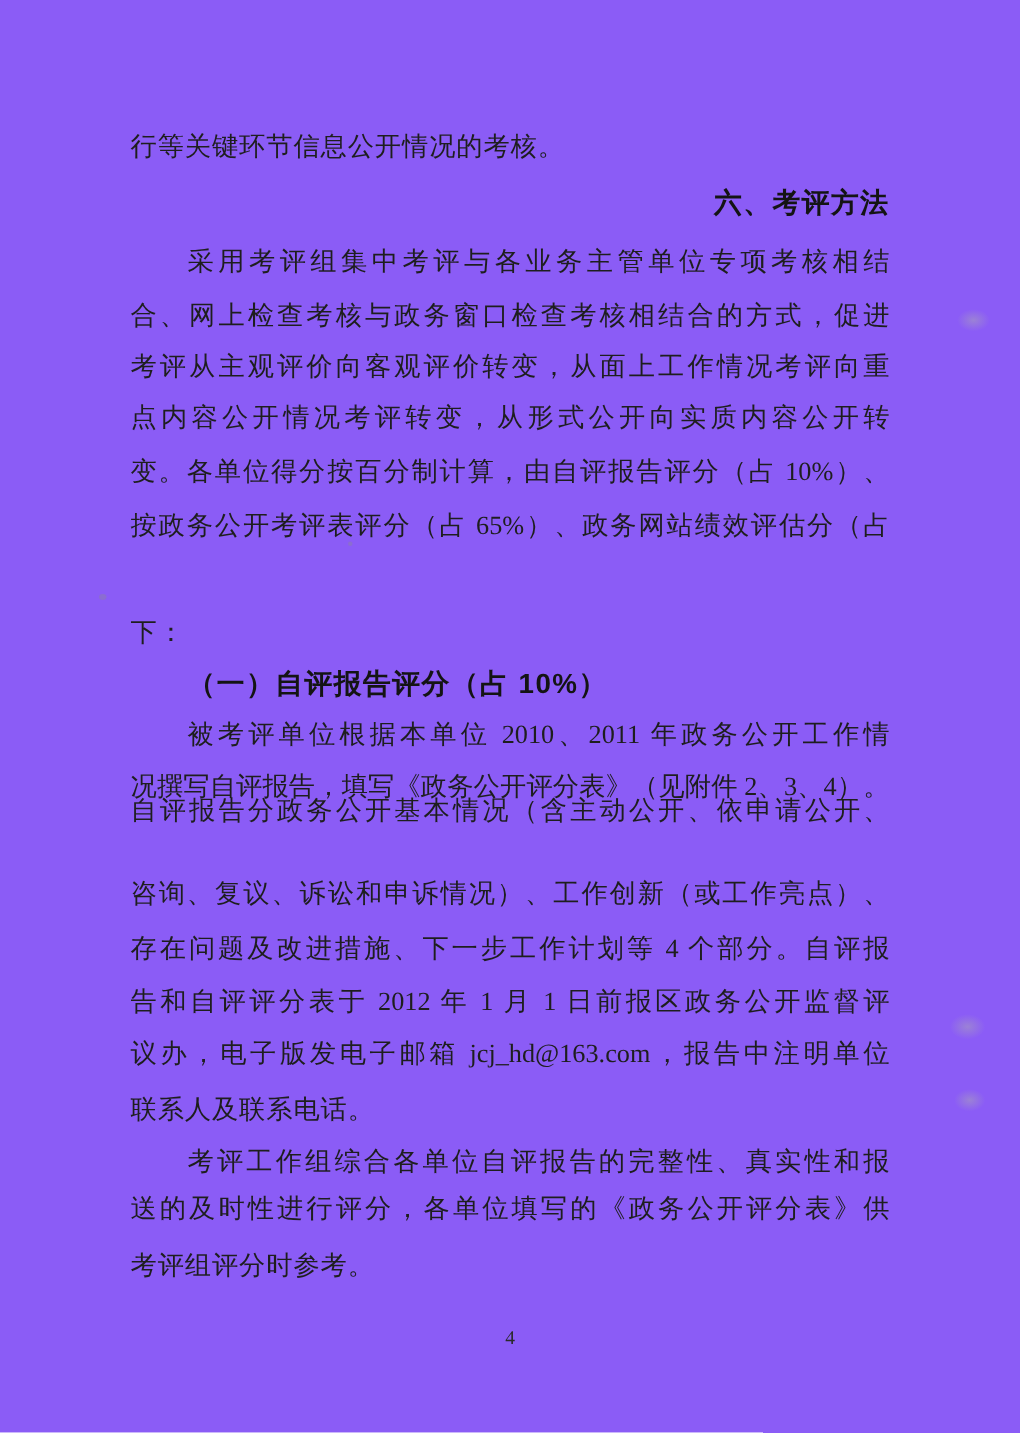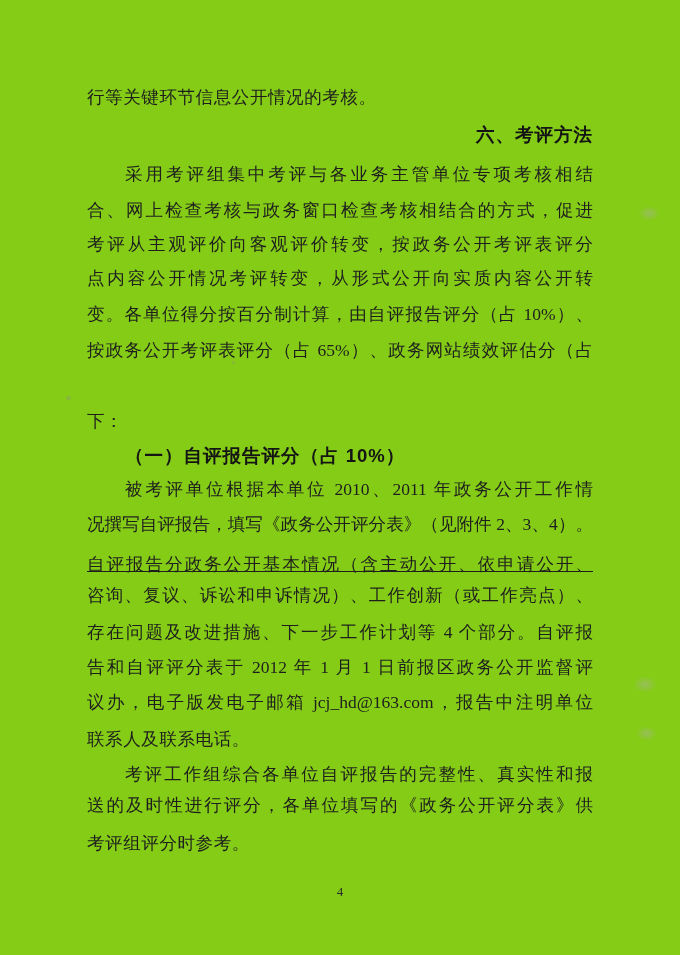--- a/index.html
+++ b/index.html
@@ -4,21 +4,21 @@
 <style>
   html, body {
     margin: 0;
     padding: 0;
     background: #ffffff;
   }
   .page {
     position: relative;
     width: 680px;
     height: 955px;
-    background: #84cc16;
+    background: #8b5cf6;
     overflow: hidden;
     font-family: "Liberation Serif", "DejaVu Serif", serif;
     color: #1e1e1e;
   }
   .text-block {
     position: absolute;
     left: 0;
     top: 0;
     width: 680px;
     height: 955px;
@@ -80,29 +80,29 @@
 </style>
 </head>
 <body>
 
 <div class="page">
   <div class="text-block" id="text-block">
       <div class="line" style="top: 85px;">行等关键环节信息公开情况的考核。</div>
       <div class="line heading indent" style="top: 122px; text-align: right;">六、考评方法</div>
       <div class="line just indent" style="top: 162px;">采用考评组集中考评与各业务主管单位专项考核相结</div>
       <div class="line just" style="top: 198px;">合、网上检查考核与政务窗口检查考核相结合的方式，促进</div>
-      <div class="line just" style="top: 232px;">考评从主观评价向客观评价转变，按政务公开考评表评分</div>
+      <div class="line just" style="top: 232px;">考评从主观评价向客观评价转变，从面上工作情况考评向重</div>
       <div class="line just" style="top: 266px;">点内容公开情况考评转变，从形式公开向实质内容公开转</div>
       <div class="line just" style="top: 302px;">变。各单位得分按百分制计算，由自评报告评分（占 10%）、</div>
       <div class="line just" style="top: 338px;">按政务公开考评表评分（占 65%）、政务网站绩效评估分（占</div>
       <div class="line" style="top: 409px;">下：</div>
       <div class="line heading indent" style="top: 443px;">（一）自评报告评分（占 10%）</div>
       <div class="line just indent" style="top: 477px;">被考评单位根据本单位 2010、2011 年政务公开工作情</div>
       <div class="line just" style="top: 512px;">况撰写自评报告，填写《政务公开评分表》（见附件 2、3、4）。</div>
-      <div class="line just" style="top: 552px; text-decoration: underline;">自评报告分政务公开基本情况（含主动公开、依申请公开、</div>
+      <div class="line just" style="top: 528px;">自评报告分政务公开基本情况（含主动公开、依申请公开、</div>
       <div class="line just" style="top: 583px;">咨询、复议、诉讼和申诉情况）、工作创新（或工作亮点）、</div>
       <div class="line just" style="top: 620px;">存在问题及改进措施、下一步工作计划等 4 个部分。自评报</div>
       <div class="line just" style="top: 655px;">告和自评评分表于 2012 年 1 月 1 日前报区政务公开监督评</div>
       <div class="line just" style="top: 690px;">议办，电子版发电子邮箱 jcj_hd@163.com，报告中注明单位</div>
       <div class="line just indent" style="top: 762px;">考评工作组综合各单位自评报告的完整性、真实性和报</div>
       <div class="line" style="top: 727px;">联系人及联系电话。</div>
       <div class="line just" style="top: 793px;">送的及时性进行评分，各单位填写的《政务公开评分表》供</div>
       <div class="line" style="top: 831px;">考评组评分时参考。</div>
     </div>
   <div class="page-number">4</div>

